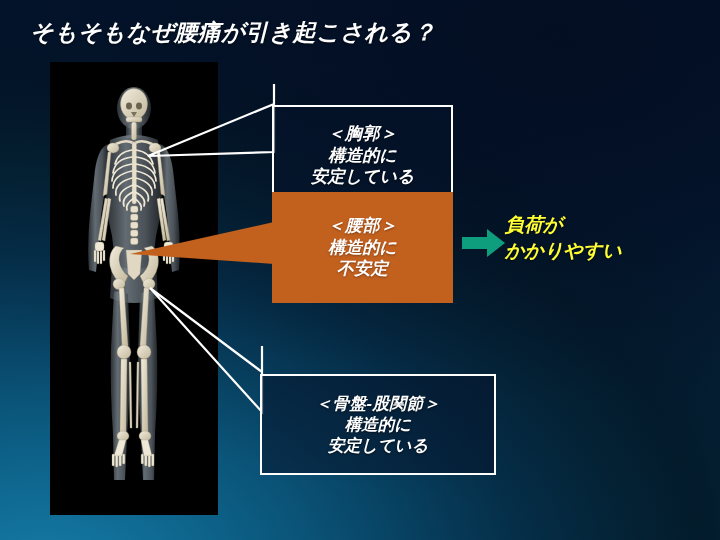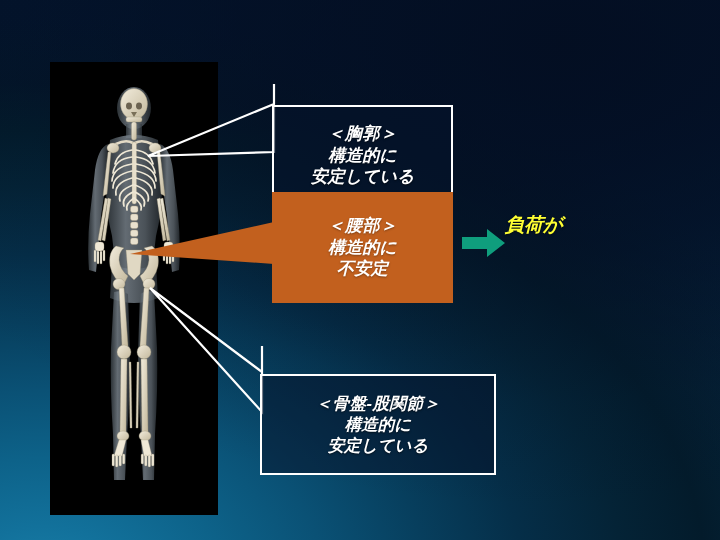--- a/index.html
+++ b/index.html
@@ -144,20 +144,21 @@
   }
 </style>
 </head>
 <body>
 
 <div id="slide">
 
   <div class="bg-base"></div>
   <div class="bg-vignette"></div>
 
+  <div class="title">そもそもなぜ腰痛が引き起こされる？</div>
 
   <div class="photo">
     <div class="photo-inner">
       <svg class="body-sil" viewBox="0 0 112 420" xmlns="http://www.w3.org/2000/svg">
         <defs>
           <linearGradient id="skin" x1="0" y1="0" x2="1" y2="0">
             <stop offset="0%" stop-color="#3b4349" stop-opacity="0.75"></stop>
             <stop offset="35%" stop-color="#79838c" stop-opacity="0.82"></stop>
             <stop offset="70%" stop-color="#5d666e" stop-opacity="0.80"></stop>
             <stop offset="100%" stop-color="#2f363c" stop-opacity="0.72"></stop>
@@ -323,15 +324,16 @@
   </div>
 
   <div class="arrow-wrap">
     <svg width="44" height="30" viewBox="0 0 44 30" xmlns="http://www.w3.org/2000/svg">
       <polygon points="0,9 25,9 25,1 43,15 25,29 25,21 0,21" fill="#0f9e7d"></polygon>
     </svg>
   </div>
 
   <div class="annot">
     <span class="line">負荷が</span>
+    <span class="line">かかりやすい</span>
   </div>
 
 </div>
 
 </body></html>

